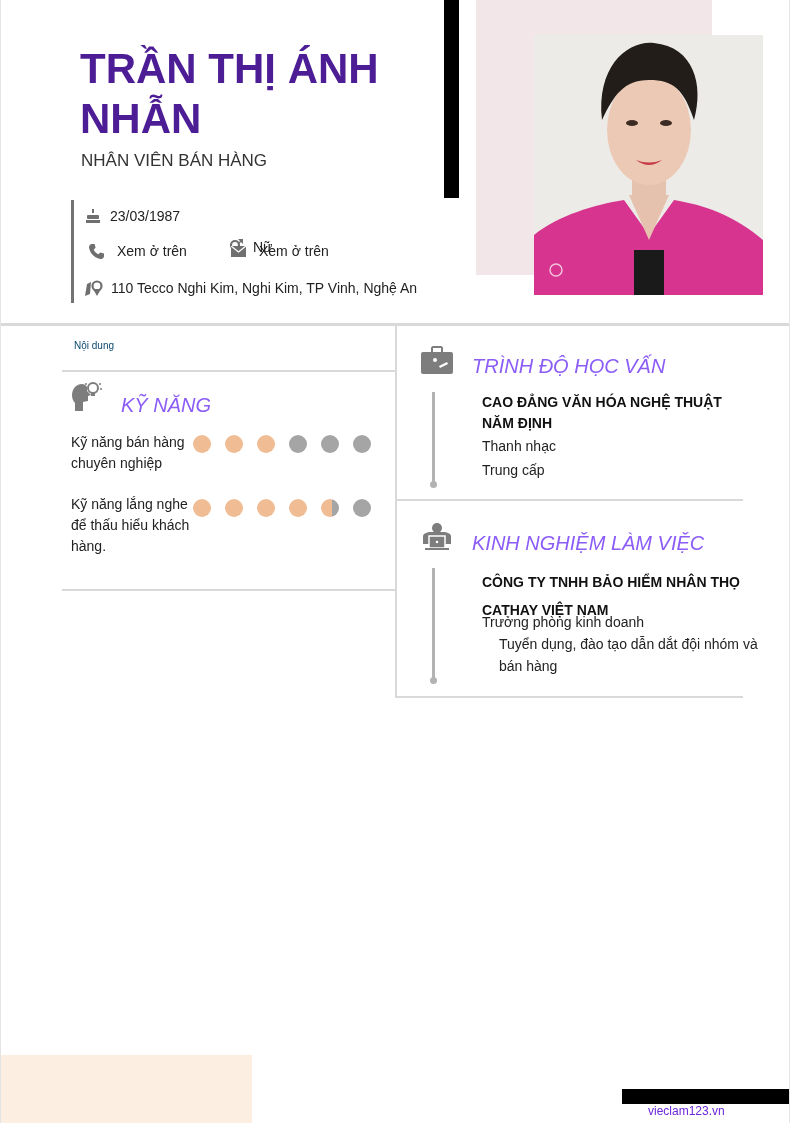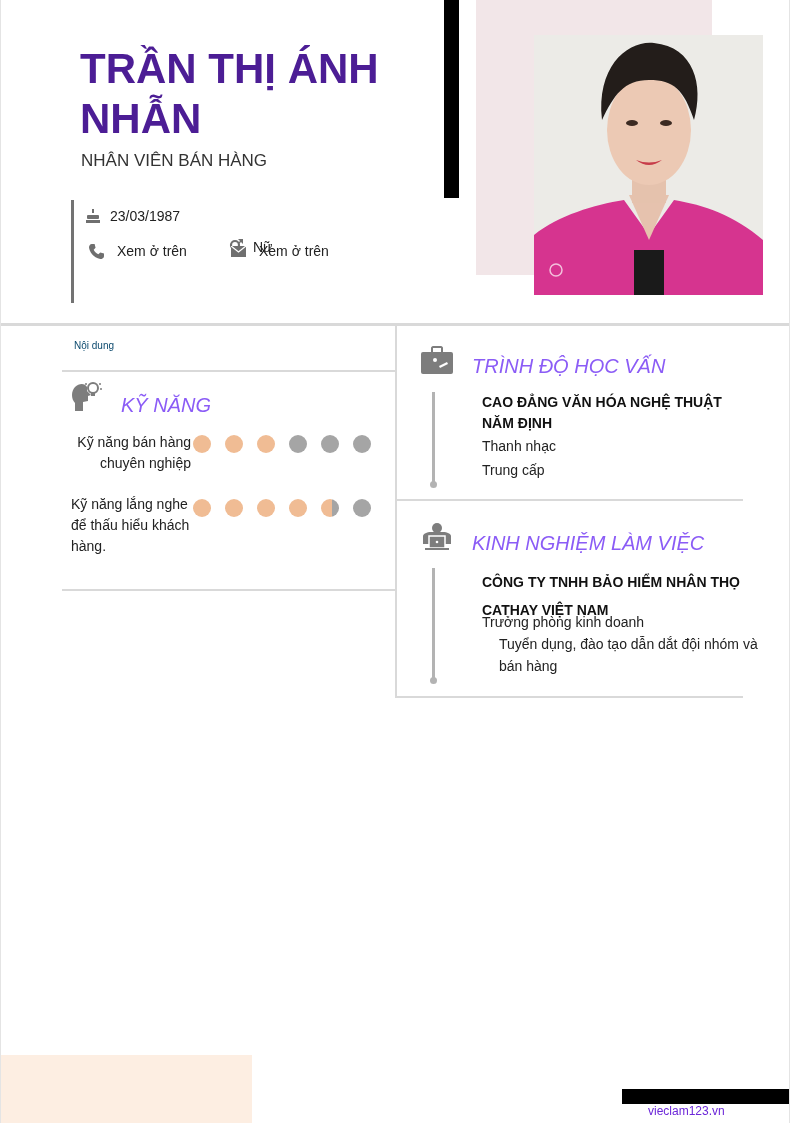--- a/index.html
+++ b/index.html
@@ -101,41 +101,51 @@
   </div>
   <div class="c-row" style="left:155px; top:43px;">
     <span class="ico" style="margin-right:12px">
       <svg width="15" height="11" viewBox="0 0 15 11">
           <rect x="0" y="0" width="15" height="11"></rect>
           <path d="M0 0 L7.5 6 L15 0" fill="none" stroke="#fff" stroke-width="1.3"></path>
         </svg>
     </span>
     <span>Xem ở trên</span>
   </div>
+  <div class="c-row" style="left:11px; top:80px;">
+    <span class="ico">
+      <svg width="18" height="16" viewBox="0 0 18 16">
+          <path d="M0 16 L2 4 L6 2 L5 14 Z"></path>
+          <circle cx="12" cy="6" r="4.5" fill="none" stroke="#6f6f6f" stroke-width="2.2"></circle>
+          <path d="M8 9 L12 16 L16 9 Z"></path>
+        </svg>
+    </span>
+    <span>110 Tecco Nghi Kim, Nghi Kim, TP Vinh, Nghệ An</span>
+  </div>
 </div>
 
 <div class="divider-main"></div>
 <div class="vdivider"></div>
 
 <div class="noidung">Nội dung</div>
 <div class="line-l1"></div>
 
 <div class="skills-icon">
   <svg width="32" height="30" viewBox="0 0 32 30">
       <path d="M4 30 L4 22 C0 18 0 10 4 6 C8 2 14 2 16 6 L16 10 L20 14 L17 15 L17 20 L12 21 L12 30 Z" fill="#7d7d7d"></path>
       <circle cx="22" cy="7" r="5" fill="none" stroke="#7d7d7d" stroke-width="2"></circle>
       <rect x="20" y="12" width="4" height="3" fill="#7d7d7d"></rect>
       <circle cx="15" cy="3" r="1" fill="#7d7d7d"></circle>
       <circle cx="29" cy="3" r="1" fill="#7d7d7d"></circle>
       <circle cx="30" cy="8" r="1" fill="#7d7d7d"></circle>
     </svg>
 </div>
 <div class="sec-title" style="left:120px; top:394px;">KỸ NĂNG</div>
 
-<div class="skill-name" style="top:432px;text-align:right;">Kỹ năng bán hàng chuyên nghiệp</div>
+<div class="skill-name" style="top:432px;">Kỹ năng bán hàng chuyên nghiệp</div>
 <div class="dots" style="top:435px;">
   <span class="dot on"></span>
   <span class="dot on"></span>
   <span class="dot on"></span>
   <span class="dot"></span>
   <span class="dot"></span>
   <span class="dot"></span>
 </div>
 
 <div class="skill-name" style="top:494px;">Kỹ năng lắng nghe để thấu hiểu khách hàng.</div>

